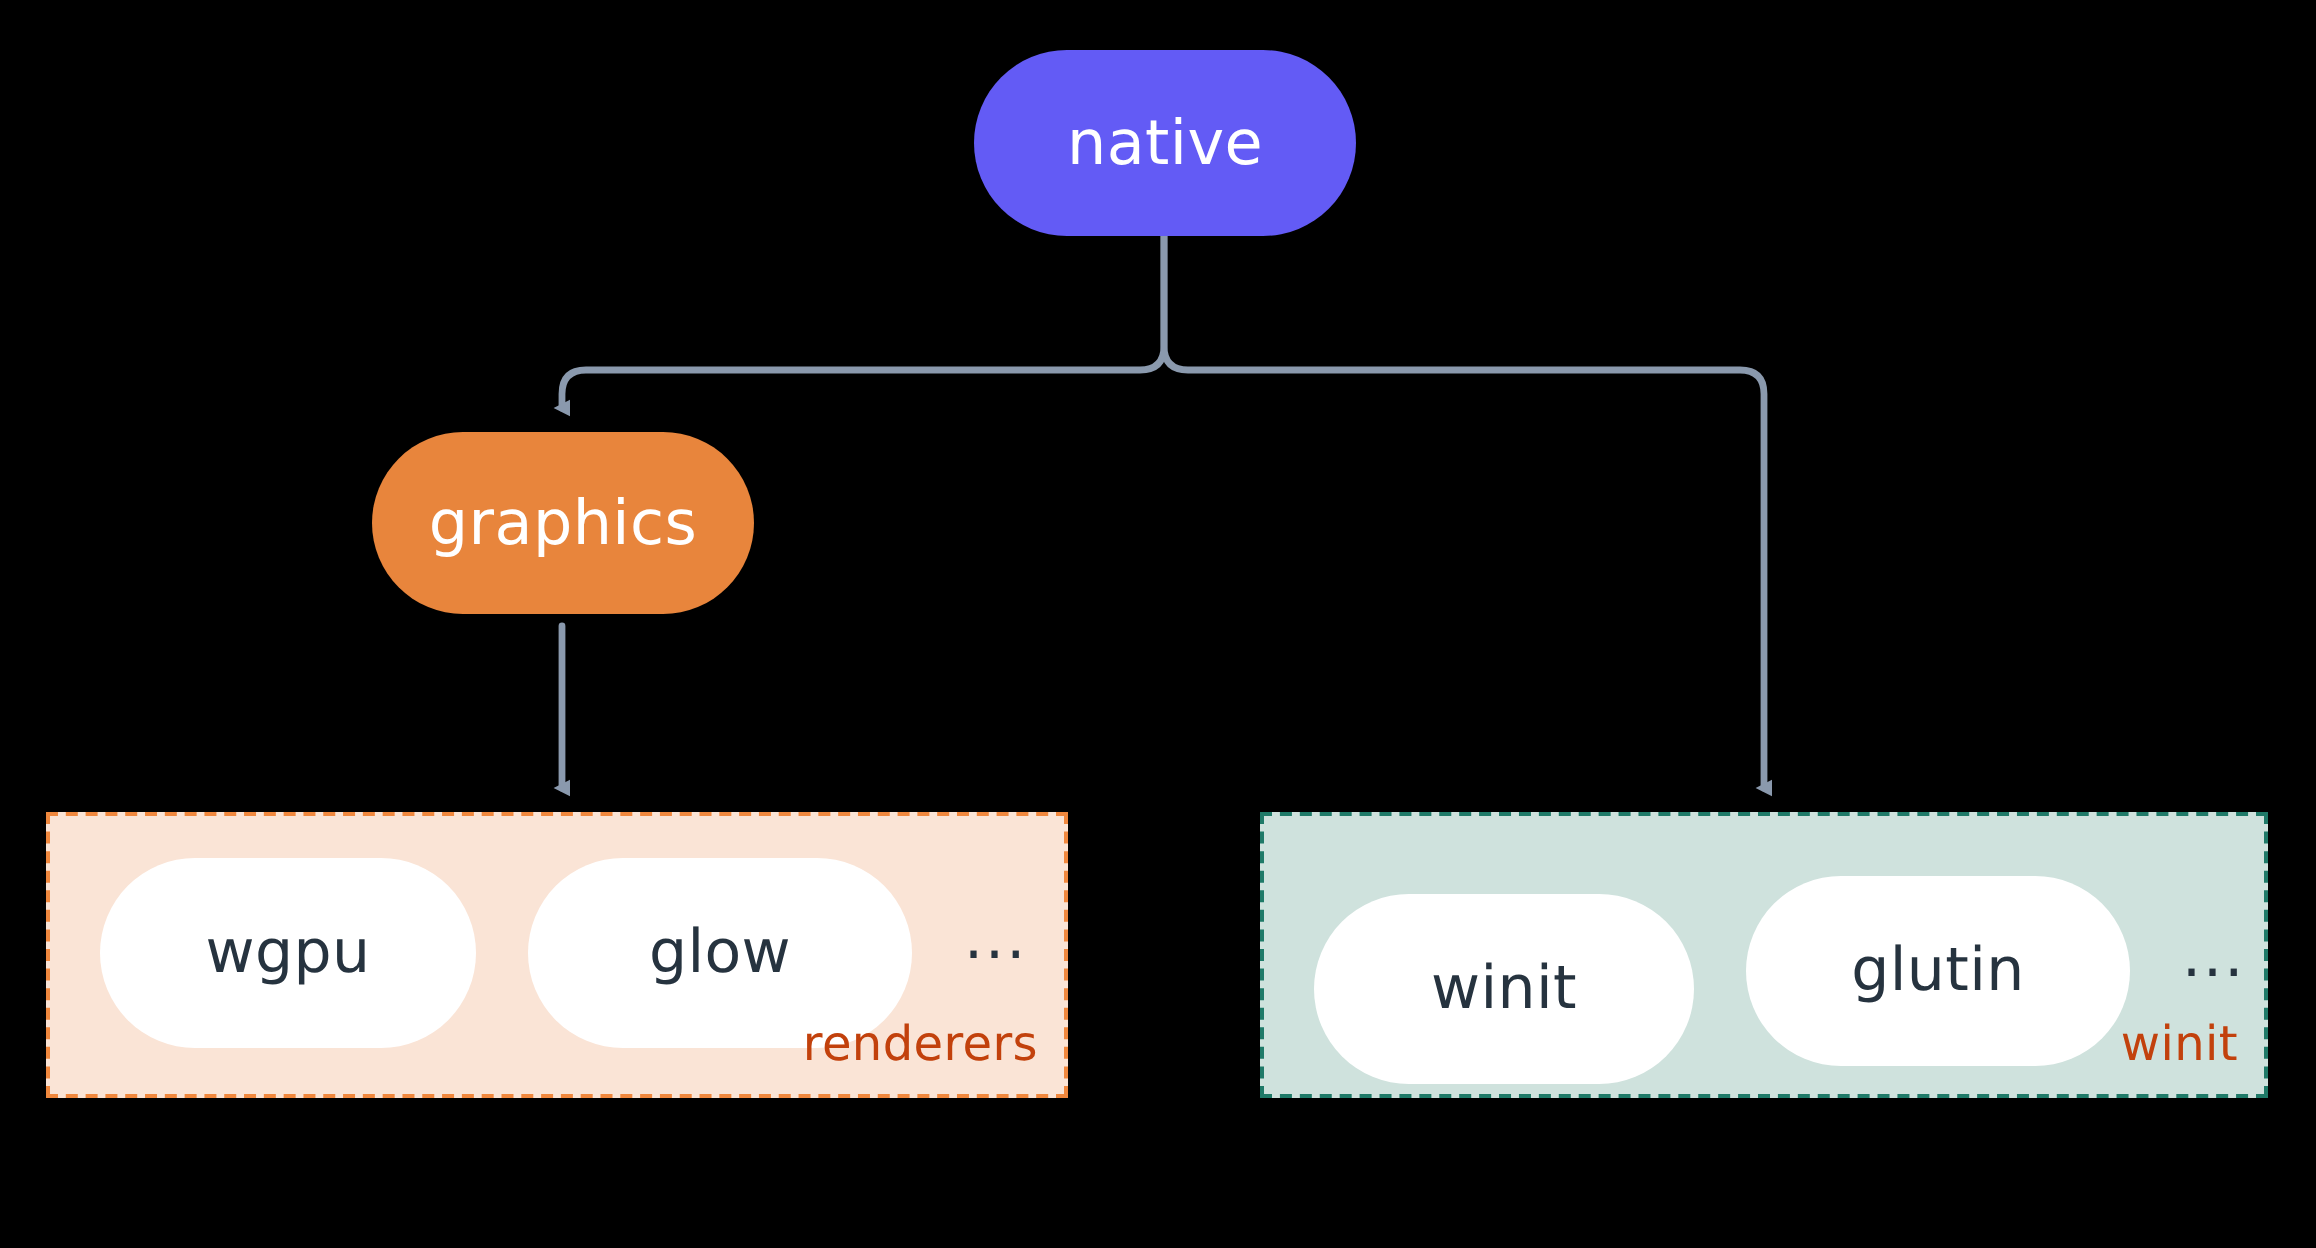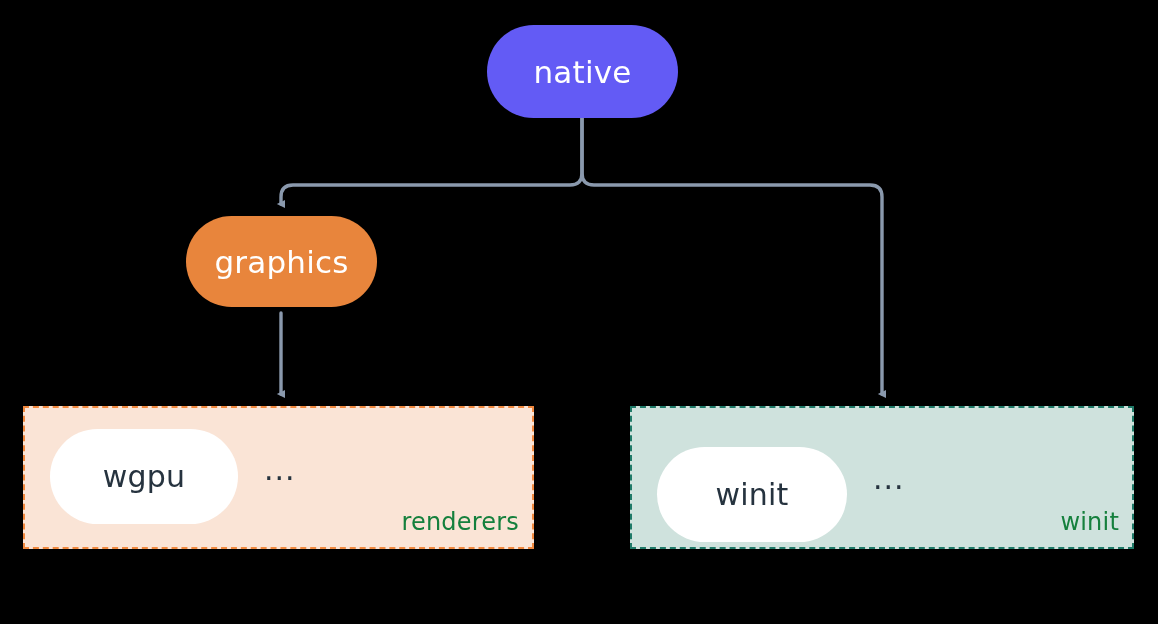--- a/index.html
+++ b/index.html
@@ -100,21 +100,21 @@
     color: #26333f;
     font-size: 30px;
     letter-spacing: 1px;
     line-height: 1;
     padding-bottom: 14px;
   }
   .cluster-label {
     position: absolute;
     right: 13px;
     bottom: 11px;
-    color: #15803d;
+    color: #c2410c;
     font-size: 24px;
     letter-spacing: 0.2px;
     white-space: nowrap;
   }
 </style>
 </head>
 <body>
 
 <div id="canvas">
 
@@ -138,28 +138,34 @@
 
   <div class="node node-graphics">
     <span>graphics</span>
   </div>
 
   <div class="cluster cluster-renderers">
     <div class="cluster-items">
       <div class="pill pill-w188">
         <span>wgpu</span>
       </div>
+      <div class="pill pill-w192">
+        <span>glow</span>
+      </div>
       <div class="ellipsis">...</div>
     </div>
     <div class="cluster-label">renderers</div>
   </div>
 
   <div class="cluster cluster-shells">
     <div class="cluster-items">
       <div class="pill pill-w190">
         <span>winit</span>
       </div>
+      <div class="pill pill-w192">
+        <span>glutin</span>
+      </div>
       <div class="ellipsis">...</div>
     </div>
     <div class="cluster-label">winit</div>
   </div>
 
 </div>
 
 </body></html>

